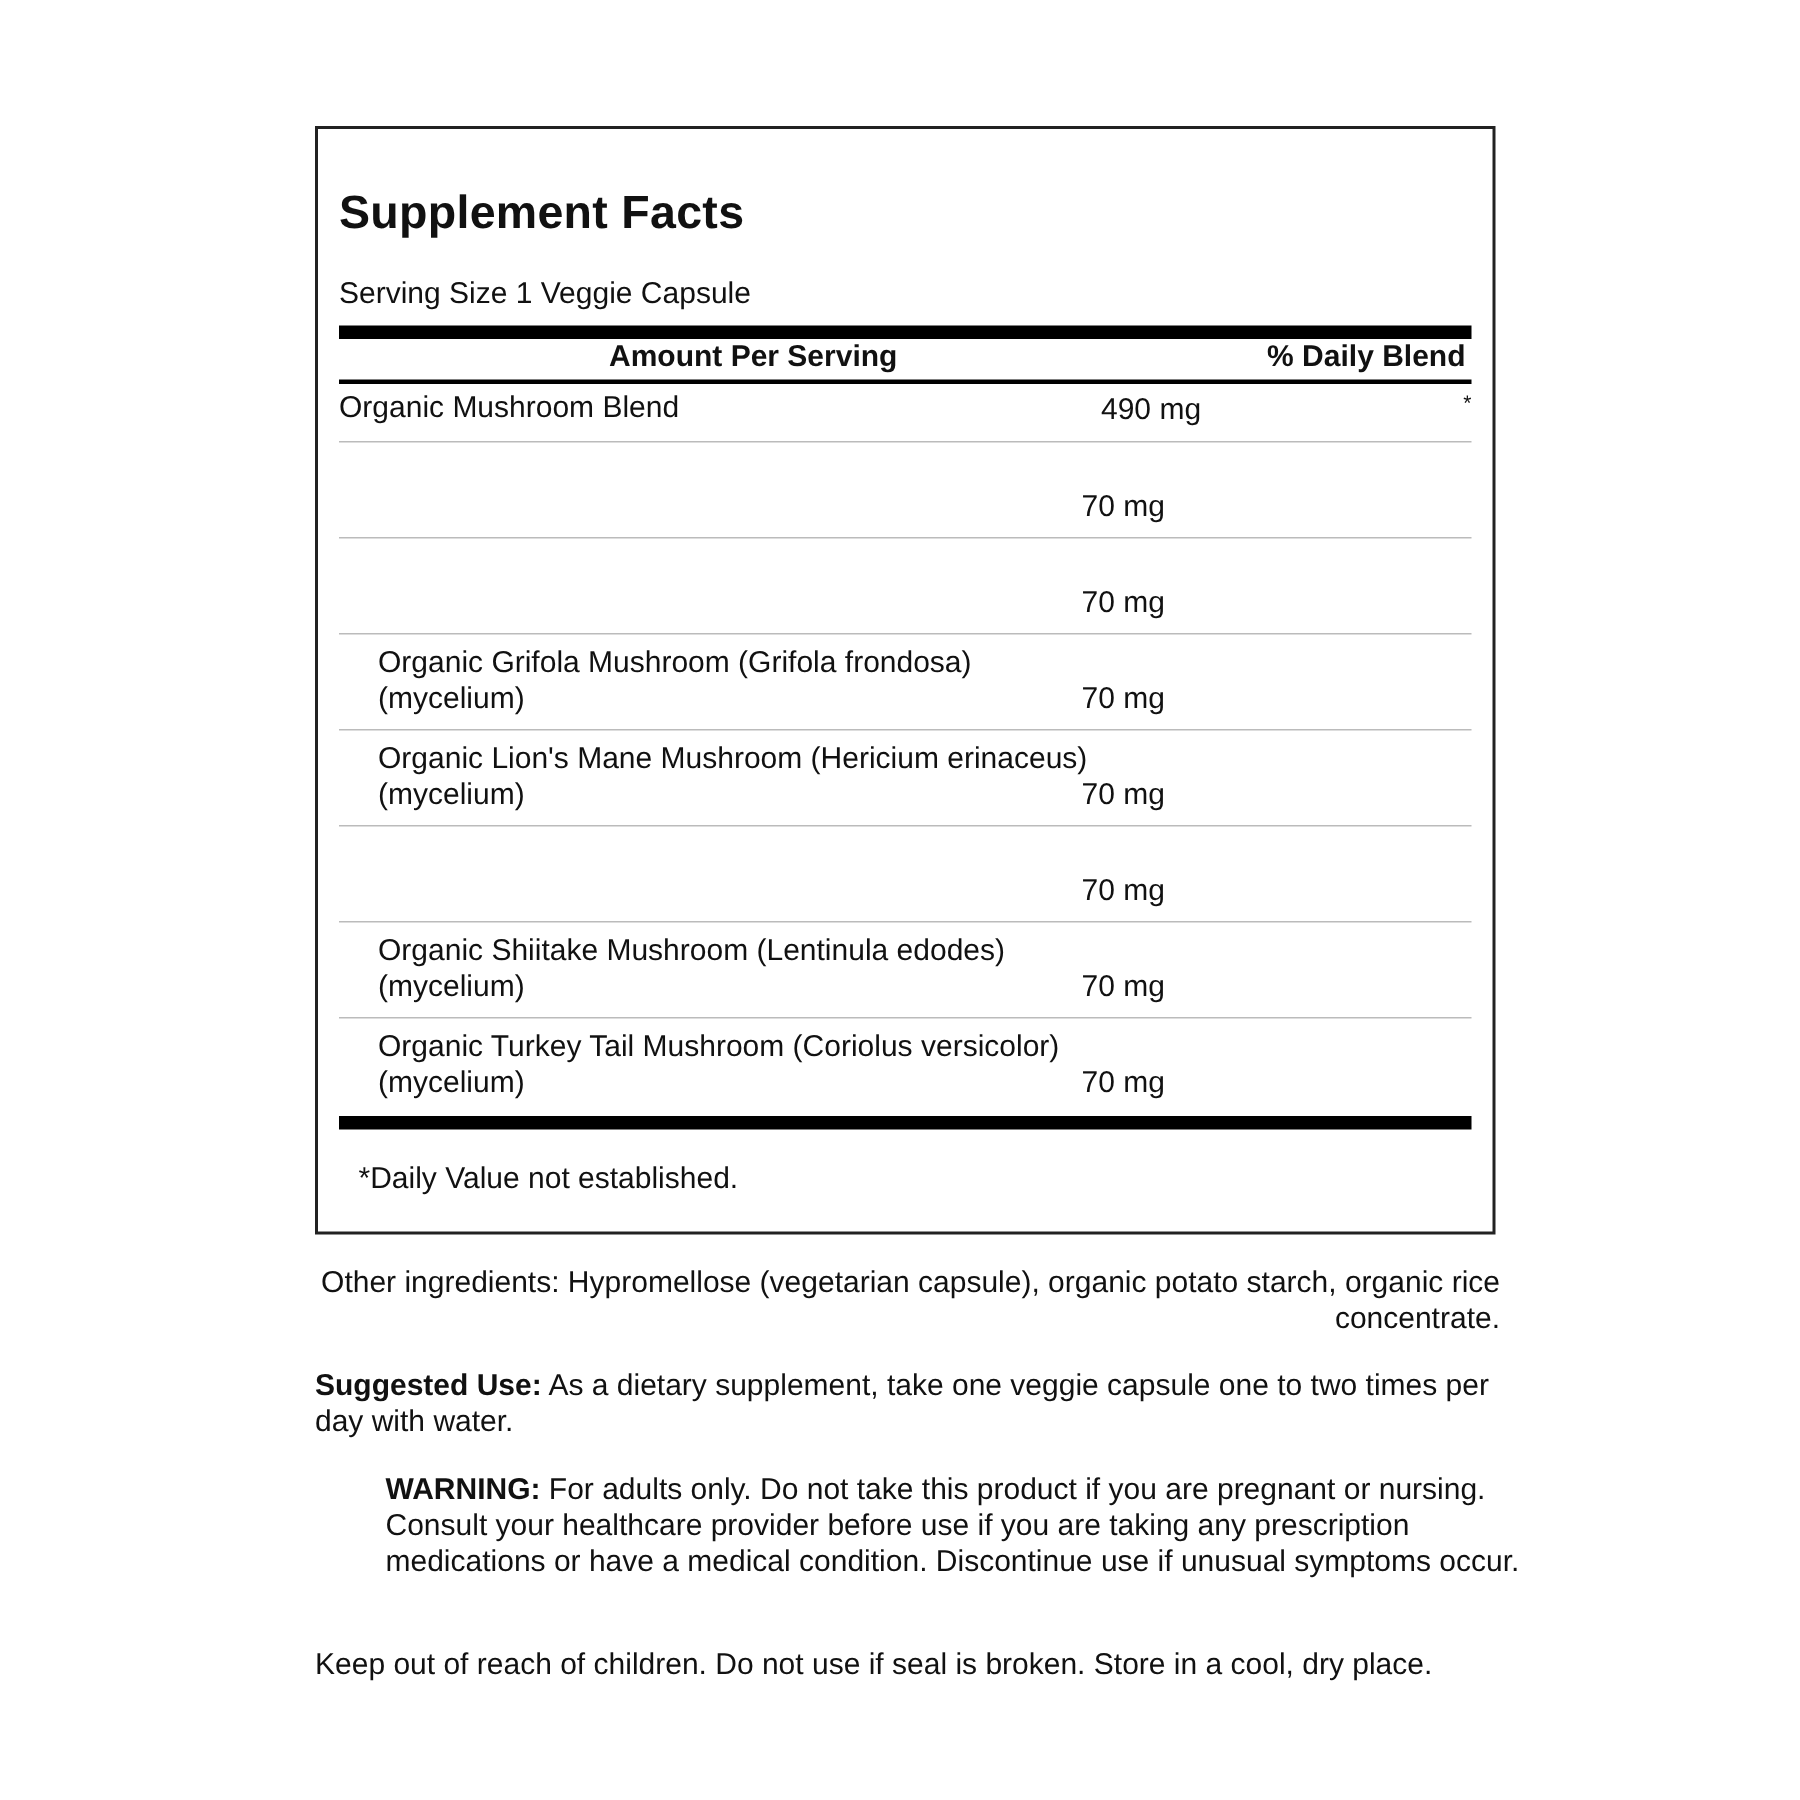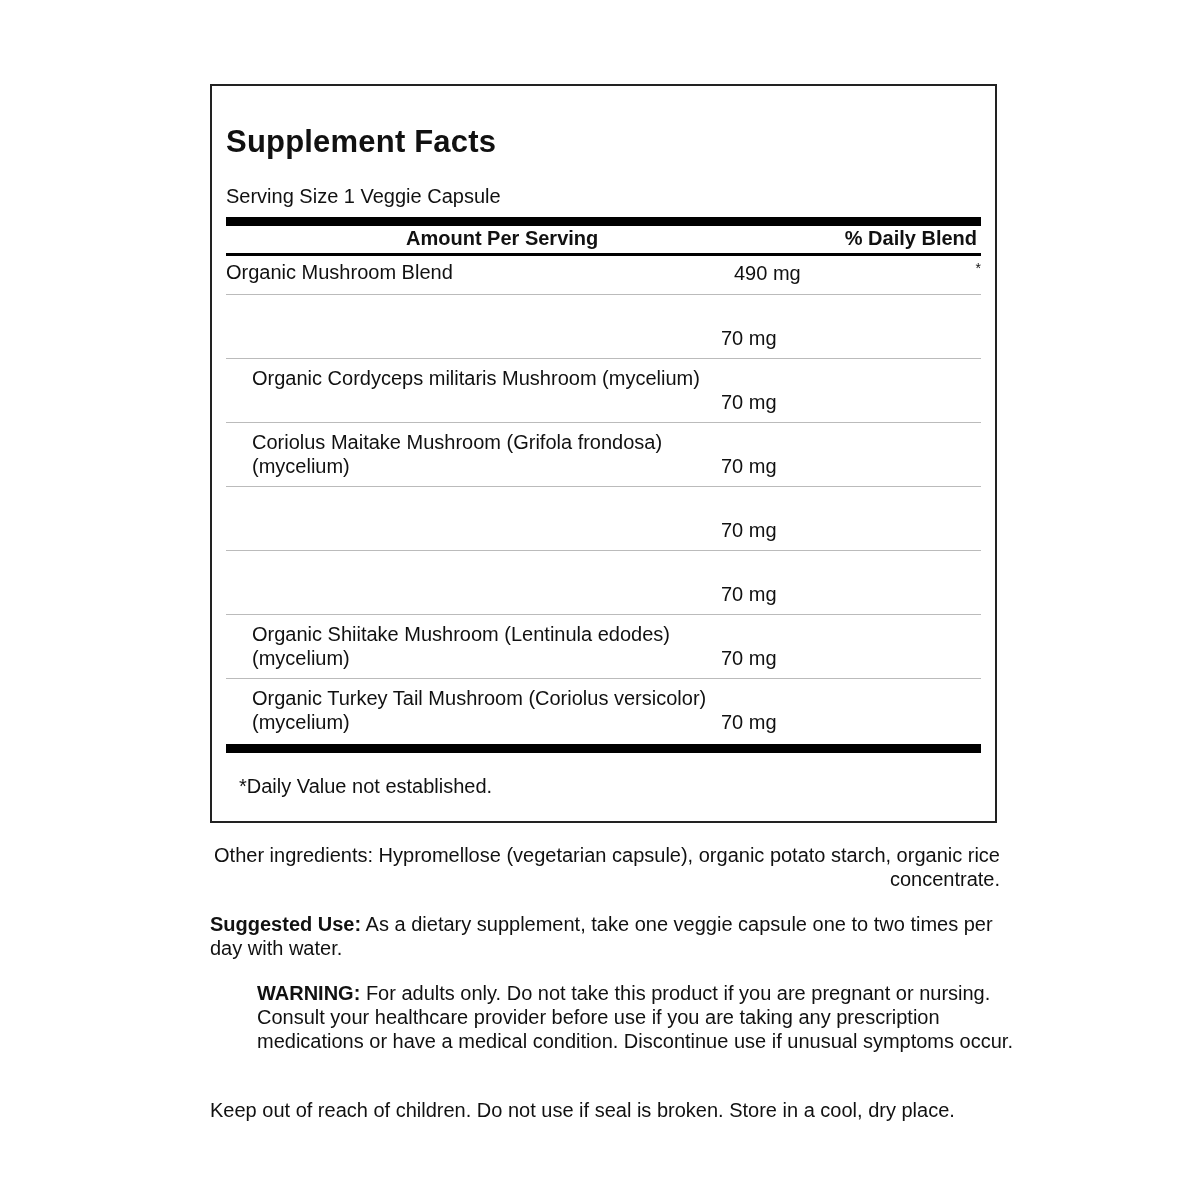--- a/index.html
+++ b/index.html
@@ -77,28 +77,28 @@
     <div class="blend-row">
       <span class="blend-name">Organic Mushroom Blend</span>
       <span class="blend-amt">490 mg</span>
       <span class="blend-star">*</span>
     </div>
     <div class="rows">
       <div class="ing-row">
         <span class="ing-amt">70 mg</span>
       </div>
       <div class="ing-row">
-        <span class="ing-name">Organic Cordyceps militaris Mushroom (mycelium)</span>
         <span class="ing-amt">70 mg</span>
       </div>
       <div class="ing-row">
-        <span class="ing-name" style="width:460px">Coriolus Maitake Mushroom (Grifola frondosa) (mycelium)</span>
+        <span class="ing-name" style="width:460px">Organic Grifola Mushroom (Grifola frondosa) (mycelium)</span>
         <span class="ing-amt">70 mg</span>
       </div>
       <div class="ing-row">
+        <span class="ing-name" style="width:500px">Organic Lion's Mane Mushroom (Hericium erinaceus) (mycelium)</span>
         <span class="ing-amt">70 mg</span>
       </div>
       <div class="ing-row">
         <span class="ing-amt">70 mg</span>
       </div>
       <div class="ing-row">
         <span class="ing-name" style="width:460px">Organic Shiitake Mushroom (Lentinula edodes) (mycelium)</span>
         <span class="ing-amt">70 mg</span>
       </div>
       <div class="ing-row">

